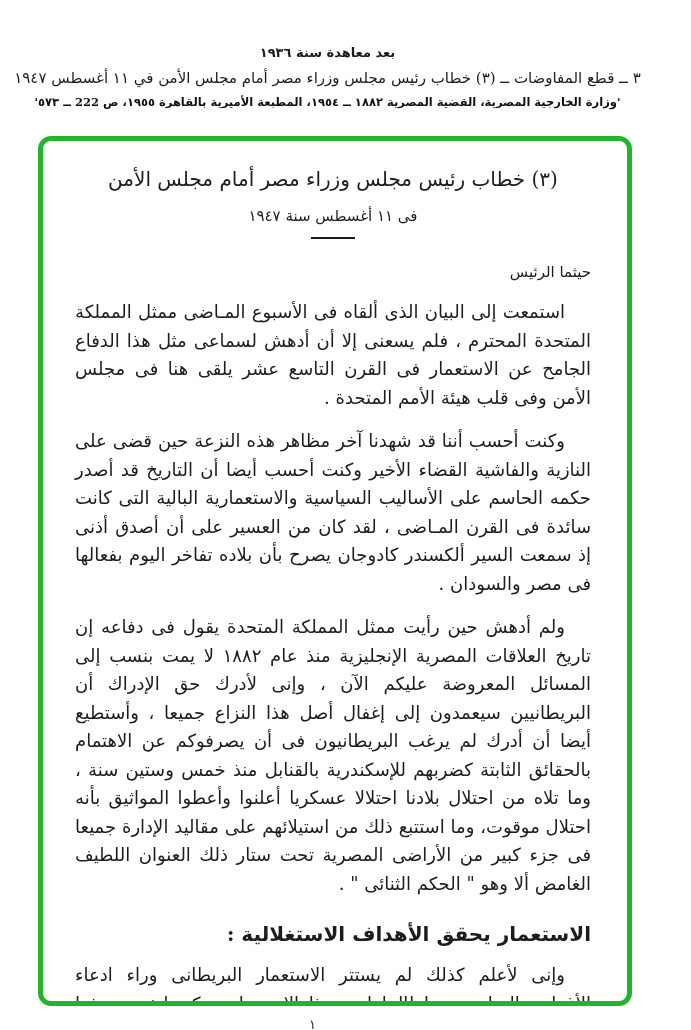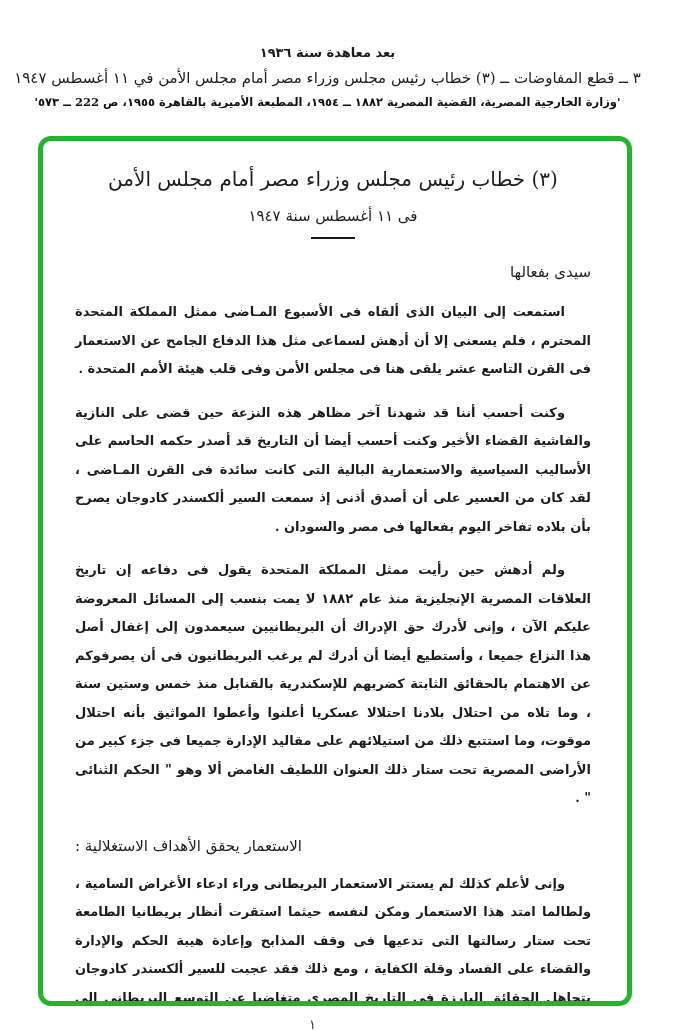--- a/index.html
+++ b/index.html
@@ -48,32 +48,31 @@
   .title-divider{
     width:44px;height:2px;background:#1a1a1a;
     margin:12px auto 0 auto;
   }
   .salutation{
     text-align:right;
     font-size:15px;
     margin-top:24px;
   }
   .body-par{
-    font-size:13px;
+    font-size:18px;
     line-height:28.5px;
     text-align:justify;
     text-indent:26px;
     margin-top:15px;
     color:var(--ink);
-    font-weight:bold;
   }
   .body-par.first{ margin-top:17px; }
   .section-heading{
-    text-align:left;
-    font-size:15px; font-weight:400;
+    text-align:right;
+    font-size:20px; font-weight:700;
     margin-top:24px;
   }
   
   .page-number{
     position:absolute; bottom:10px; left:0; right:30px;
     text-align:center;
     font-size:13px;
     color:#333;
   }
 </style>
@@ -85,21 +84,21 @@
   <header class="top-header">
     <div class="hdr-line1">بعد معاهدة سنة ١٩٣٦</div>
     <div class="hdr-line2">٣ ــ قطع المفاوضات ــ (٣) خطاب رئيس مجلس وزراء مصر أمام مجلس الأمن في ١١ أغسطس ١٩٤٧</div>
     <div class="hdr-line3">'وزارة الخارجية المصرية، القضية المصرية ١٨٨٢ ــ ١٩٥٤، المطبعة الأميرية بالقاهرة ١٩٥٥، ص 222 ــ ٥٧٣'</div>
   </header>
 
   <section class="green-box">
     <h1 class="speech-title">(٣) خطاب رئيس مجلس وزراء مصر أمام مجلس الأمن</h1>
     <div class="speech-date">فى ١١ أغسطس سنة ١٩٤٧</div>
     <div class="title-divider"></div>
-    <div class="salutation">سيدى بفعالها</div>
+    <div class="salutation">حيثما الرئيس</div>
 
     <p class="body-par first">استمعت إلى البيان الذى ألقاه فى الأسبوع المـاضى ممثل المملكة المتحدة المحترم ، فلم يسعنى إلا أن أدهش لسماعى مثل هذا الدفاع الجامح عن الاستعمار فى القرن التاسع عشر يلقى هنا فى مجلس الأمن وفى قلب هيئة الأمم المتحدة .</p>
     <p class="body-par">وكنت أحسب أننا قد شهدنا آخر مظاهر هذه النزعة حين قضى على النازية والفاشية القضاء الأخير وكنت أحسب أيضا أن التاريخ قد أصدر حكمه الحاسم على الأساليب السياسية والاستعمارية البالية التى كانت سائدة فى القرن المـاضى ، لقد كان من العسير على أن أصدق أذنى إذ سمعت السير ألكسندر كادوجان يصرح بأن بلاده تفاخر اليوم بفعالها فى مصر والسودان .</p>
     <p class="body-par">ولم أدهش حين رأيت ممثل المملكة المتحدة يقول فى دفاعه إن تاريخ العلاقات المصرية الإنجليزية منذ عام ١٨٨٢ لا يمت بنسب إلى المسائل المعروضة عليكم الآن ، وإنى لأدرك حق الإدراك أن البريطانيين سيعمدون إلى إغفال أصل هذا النزاع جميعا ، وأستطيع أيضا أن أدرك لم يرغب البريطانيون فى أن يصرفوكم عن الاهتمام بالحقائق الثابتة كضربهم للإسكندرية بالقنابل منذ خمس وستين سنة ، وما تلاه من احتلال بلادنا احتلالا عسكريا أعلنوا وأعطوا المواثيق بأنه احتلال موقوت، وما استتبع ذلك من استيلائهم على مقاليد الإدارة جميعا فى جزء كبير من الأراضى المصرية تحت ستار ذلك العنوان اللطيف الغامض ألا وهو " الحكم الثنائى " .</p>
 
     <h2 class="section-heading">الاستعمار يحقق الأهداف الاستغلالية :</h2>
 
     <p class="body-par">وإنى لأعلم كذلك لم يستتر الاستعمار البريطانى وراء ادعاء الأغراض السامية ، ولطالما امتد هذا الاستعمار ومكن لنفسه حيثما استقرت أنظار بريطانيا الطامعة تحت ستار رسالتها التى تدعيها فى وقف المذابح وإعادة هيبة الحكم والإدارة والقضاء على الفساد وقلة الكفاية ، ومع ذلك فقد عجبت للسير ألكسندر كادوجان يتجاهل الحقائق البارزة فى التاريخ المصرى متغاضيا عن التوسع البريطانى إلى حد القول بأن الفضل فى سيادة مصر واستقلالها يرجع إلى بريطانيا كأنسب كل ما أصابته مصر من تقدم إلى إرشاد بريطانيا وتوجيهها .</p>
   </section>
 

